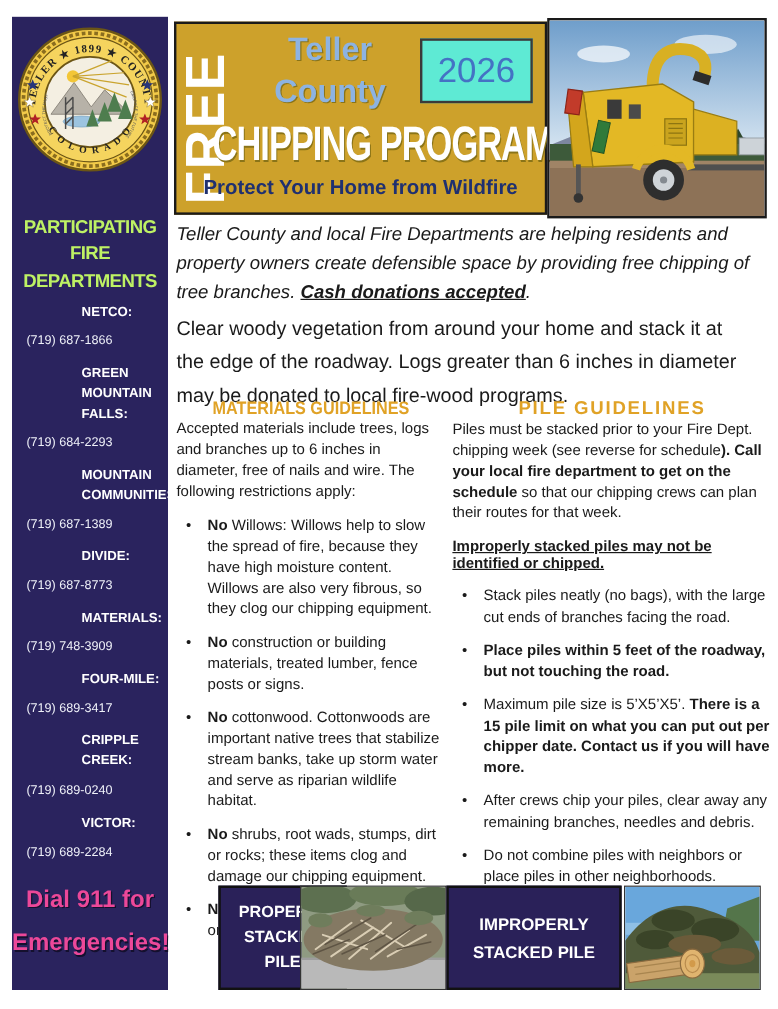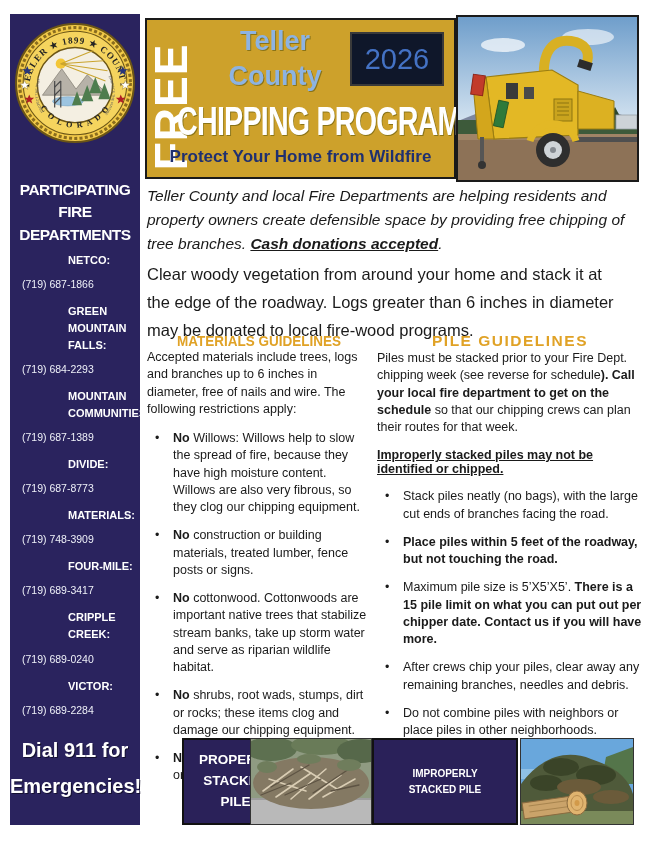--- a/index.html
+++ b/index.html
@@ -2,38 +2,38 @@
 <html><head>
 <meta charset="utf-8">
 <style>
   html,body{margin:0;padding:0;background:#ffffff;}
   #page{position:relative;width:648px;height:841px;background:#ffffff;overflow:hidden;
         font-family:"Liberation Sans","DejaVu Sans",sans-serif;color:#1a1a1a;}
 
   
   .sidebar{position:absolute;left:10px;top:14px;width:130px;height:811px;background:#2a235e;}
   .seal-wrap{position:absolute;left:4px;top:8px;width:122px;height:122px;}
-  .side-heading{position:absolute;left:0;top:165px;width:130px;text-align:center;color:#ffffff;
+  .side-heading{position:absolute;left:0;top:165px;width:130px;text-align:center;color:#bef264;
                 font-weight:bold;font-size:15.5px;line-height:1.45;letter-spacing:-0.5px;}
   .dept-list{position:absolute;left:12px;top:238px;width:112px;}
   .dept-name{color:#ffffff;font-weight:bold;font-size:11px;line-height:1.55;margin-bottom:9px;padding-left:46px;}
   .dept-phone{color:#eef0f8;font-size:10.5px;margin-bottom:13px;}
   .emergency{position:absolute;left:0;bottom:14px;width:130px;text-align:center;
-             color:#ffffff;font-weight:bold;font-size:20px;line-height:1.1;
+             color:#ec4899;font-weight:bold;font-size:20px;line-height:1.1;
              text-shadow:1px 1px 0 #14102e;font-family:"Liberation Sans","DejaVu Sans",sans-serif;}
   .emergency div{margin:14px 0;}
 
   
   .banner{position:absolute;left:145px;top:18px;width:311px;height:161px;background:#cda12b;
           border:2px solid #1a1a1a;box-sizing:border-box;}
   .free{position:absolute;left:-51px;top:60px;width:150px;text-align:center;
         transform:rotate(-90deg);color:#ffffff;font-weight:bold;font-size:46px;letter-spacing:1px;}
   .teller{position:absolute;left:48px;top:4px;width:160px;text-align:center;color:#8db3e2;
           font-weight:bold;font-size:27px;line-height:1.3;text-shadow:1px 1px 0 #8a7418;}
-  .yearbox{position:absolute;right:10px;top:12px;width:90px;height:50px;background:#0f172a;
+  .yearbox{position:absolute;right:10px;top:12px;width:90px;height:50px;background:#5eead4;
            border:2px solid #3a3a3a;display:flex;align-items:center;justify-content:center;}
   .yearbox span{color:#4472c4;font-size:29px;}
   .program{position:absolute;left:36px;top:80px;width:272px;height:42px;display:flex;
            align-items:center;justify-content:center;}
   .program span{color:#ffffff;font-weight:bold;font-size:35px;letter-spacing:-1px;white-space:nowrap;
                 display:inline-block;transform:scale(0.82,1.15);text-shadow:1px 1px 0 #8a7418;}
   .tagline{position:absolute;left:0;top:127px;width:100%;text-align:center;color:#1f3070;
            font-weight:bold;font-size:17px;}
 
   
@@ -59,21 +59,21 @@
   .subhead{font-weight:bold;text-decoration:underline;font-size:12.5px;margin:4px 0 10px 0;}
   .bullet{position:relative;padding-left:26px;margin-bottom:11px;font-size:12.5px;line-height:1.38;}
   .bullet::before{content:"\2022";position:absolute;left:8px;top:0;}
 
   
   .footer{position:absolute;left:143px;top:738px;height:87px;}
   .fbox{position:absolute;top:0;height:87px;background:#2a2159;border:2px solid #111111;
         box-sizing:border-box;display:flex;align-items:center;justify-content:center;
         color:#ffffff;font-weight:bold;text-align:center;}
   .fbox-properly{left:0;width:107px;font-size:13.5px;line-height:1.55;padding:0 10px;margin-left:39px;}
-  .fbox-improperly{left:229px;width:146px;font-size:10px;line-height:1.6;padding:0 14px;}
+  .fbox-improperly{left:229px;width:146px;font-size:14px;line-height:1.6;padding:0 14px;}
   .fphoto{position:absolute;top:0;height:87px;border:1px solid #333333;box-sizing:border-box;}
   .fphoto-stacked{left:107px;width:122px;}
   .fphoto-messy{left:377px;width:114px;}
   svg{display:block;}
 </style>
 </head>
 <body>
 
 <div id="page">
 

